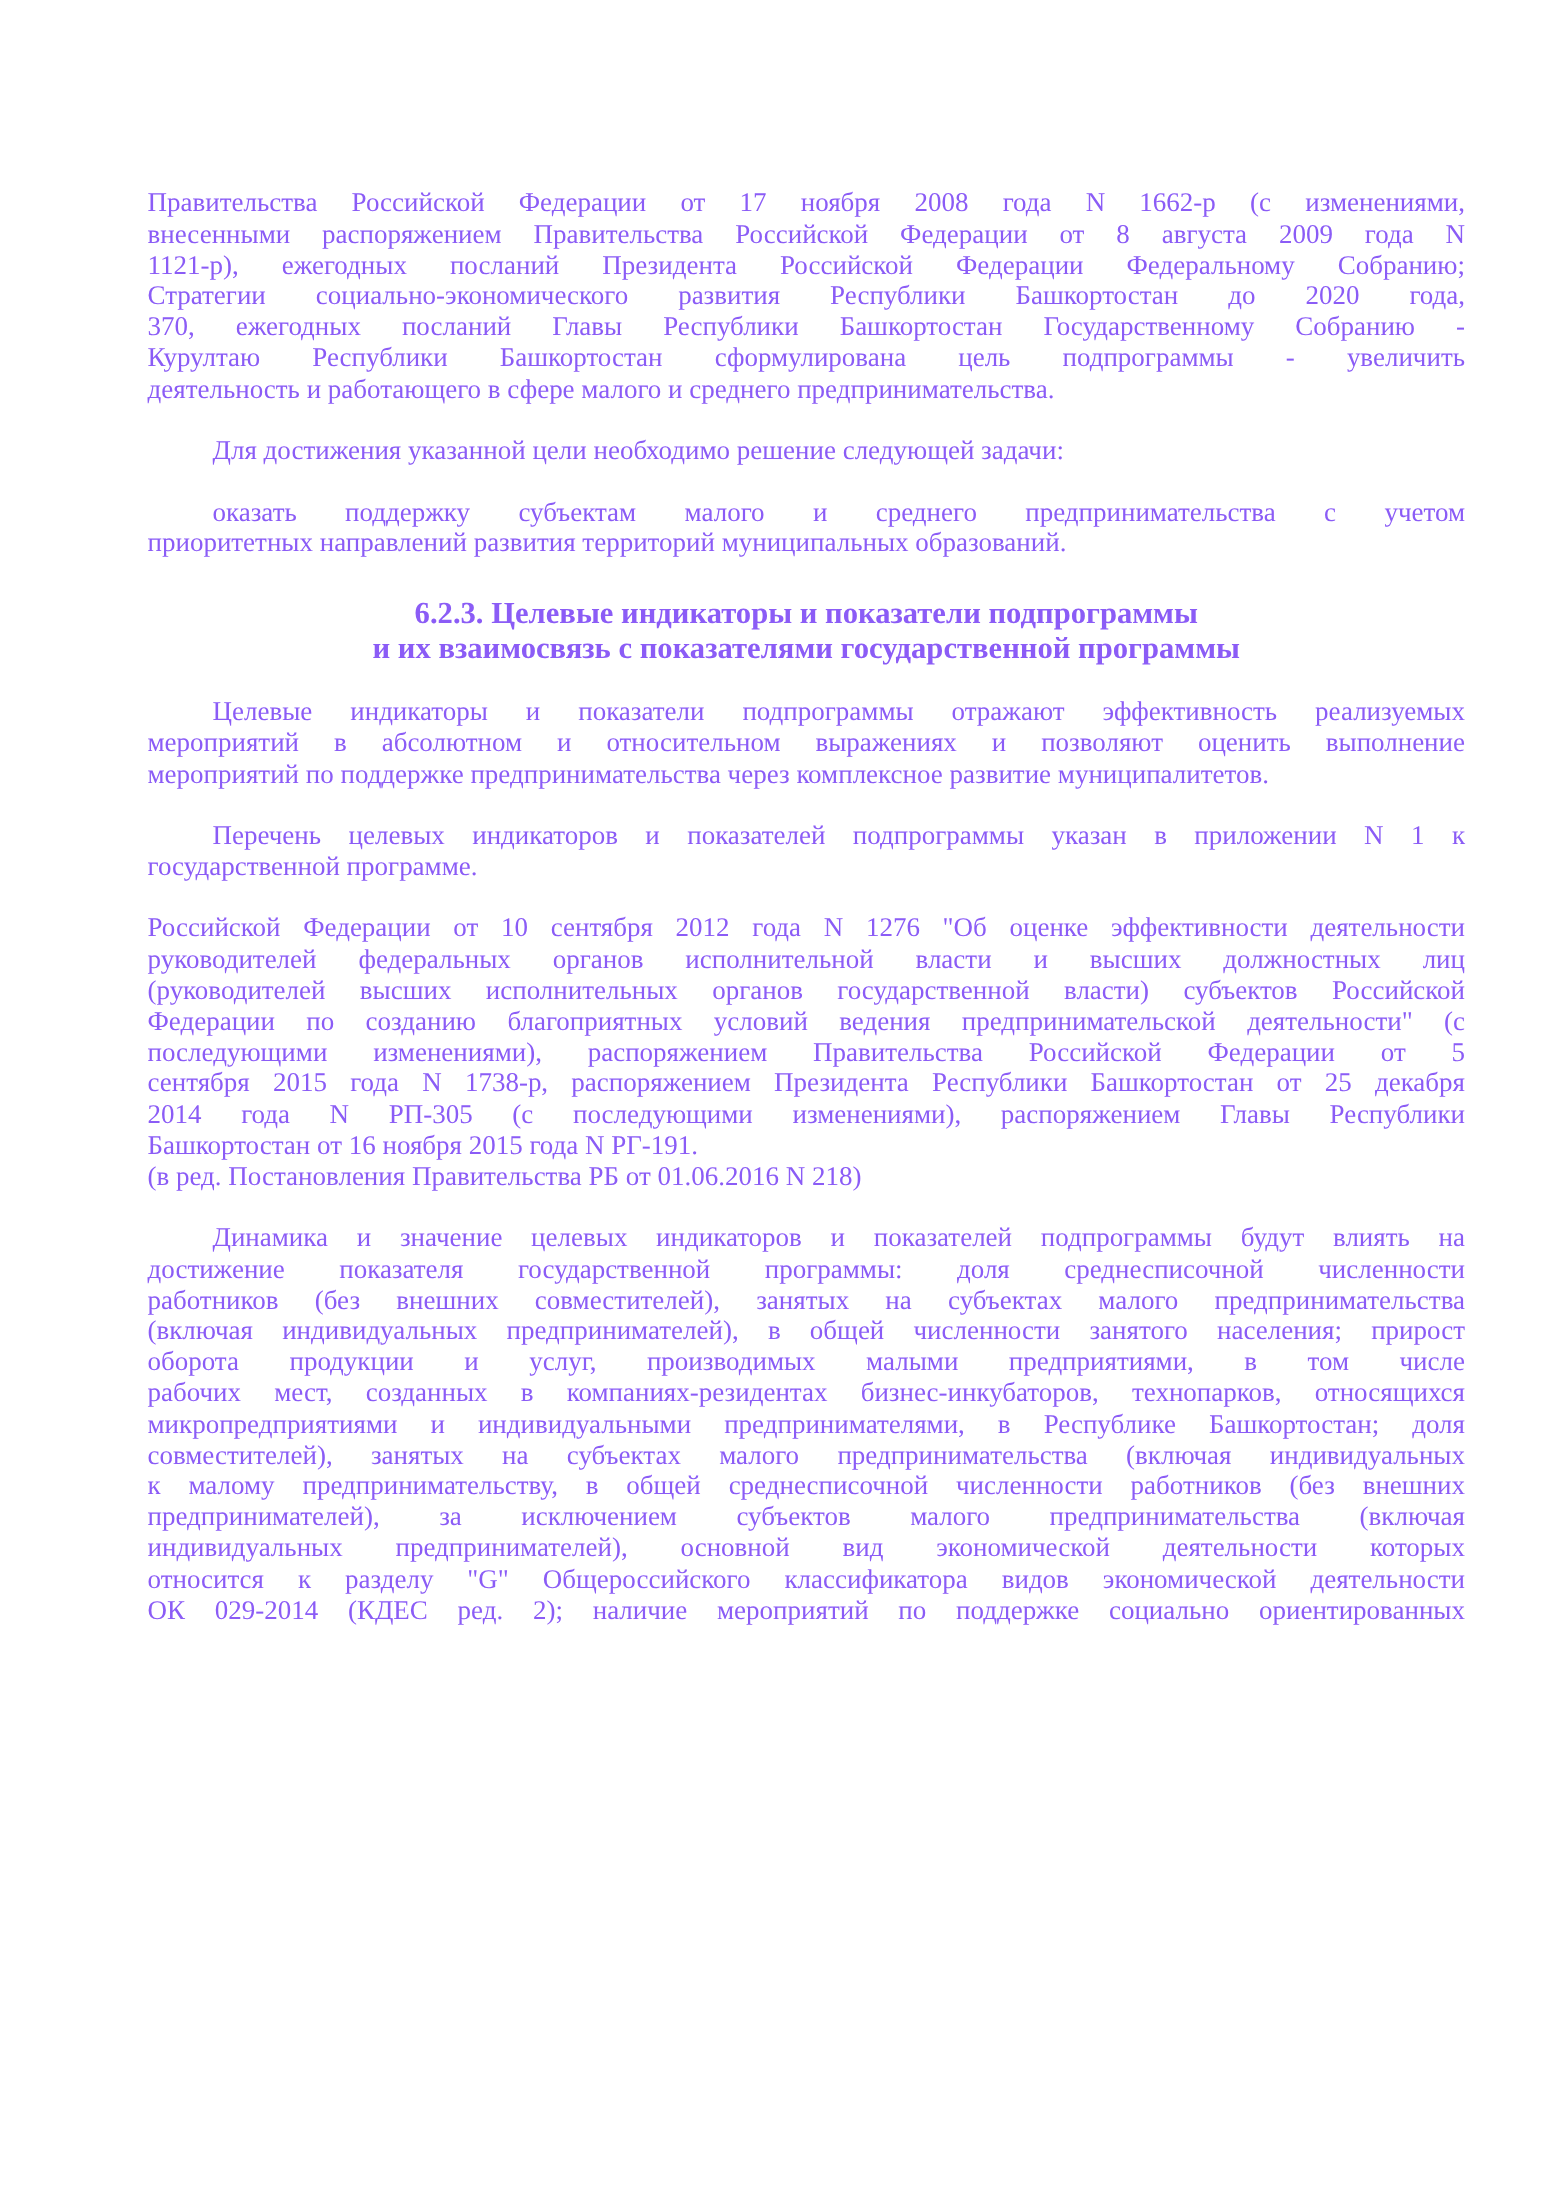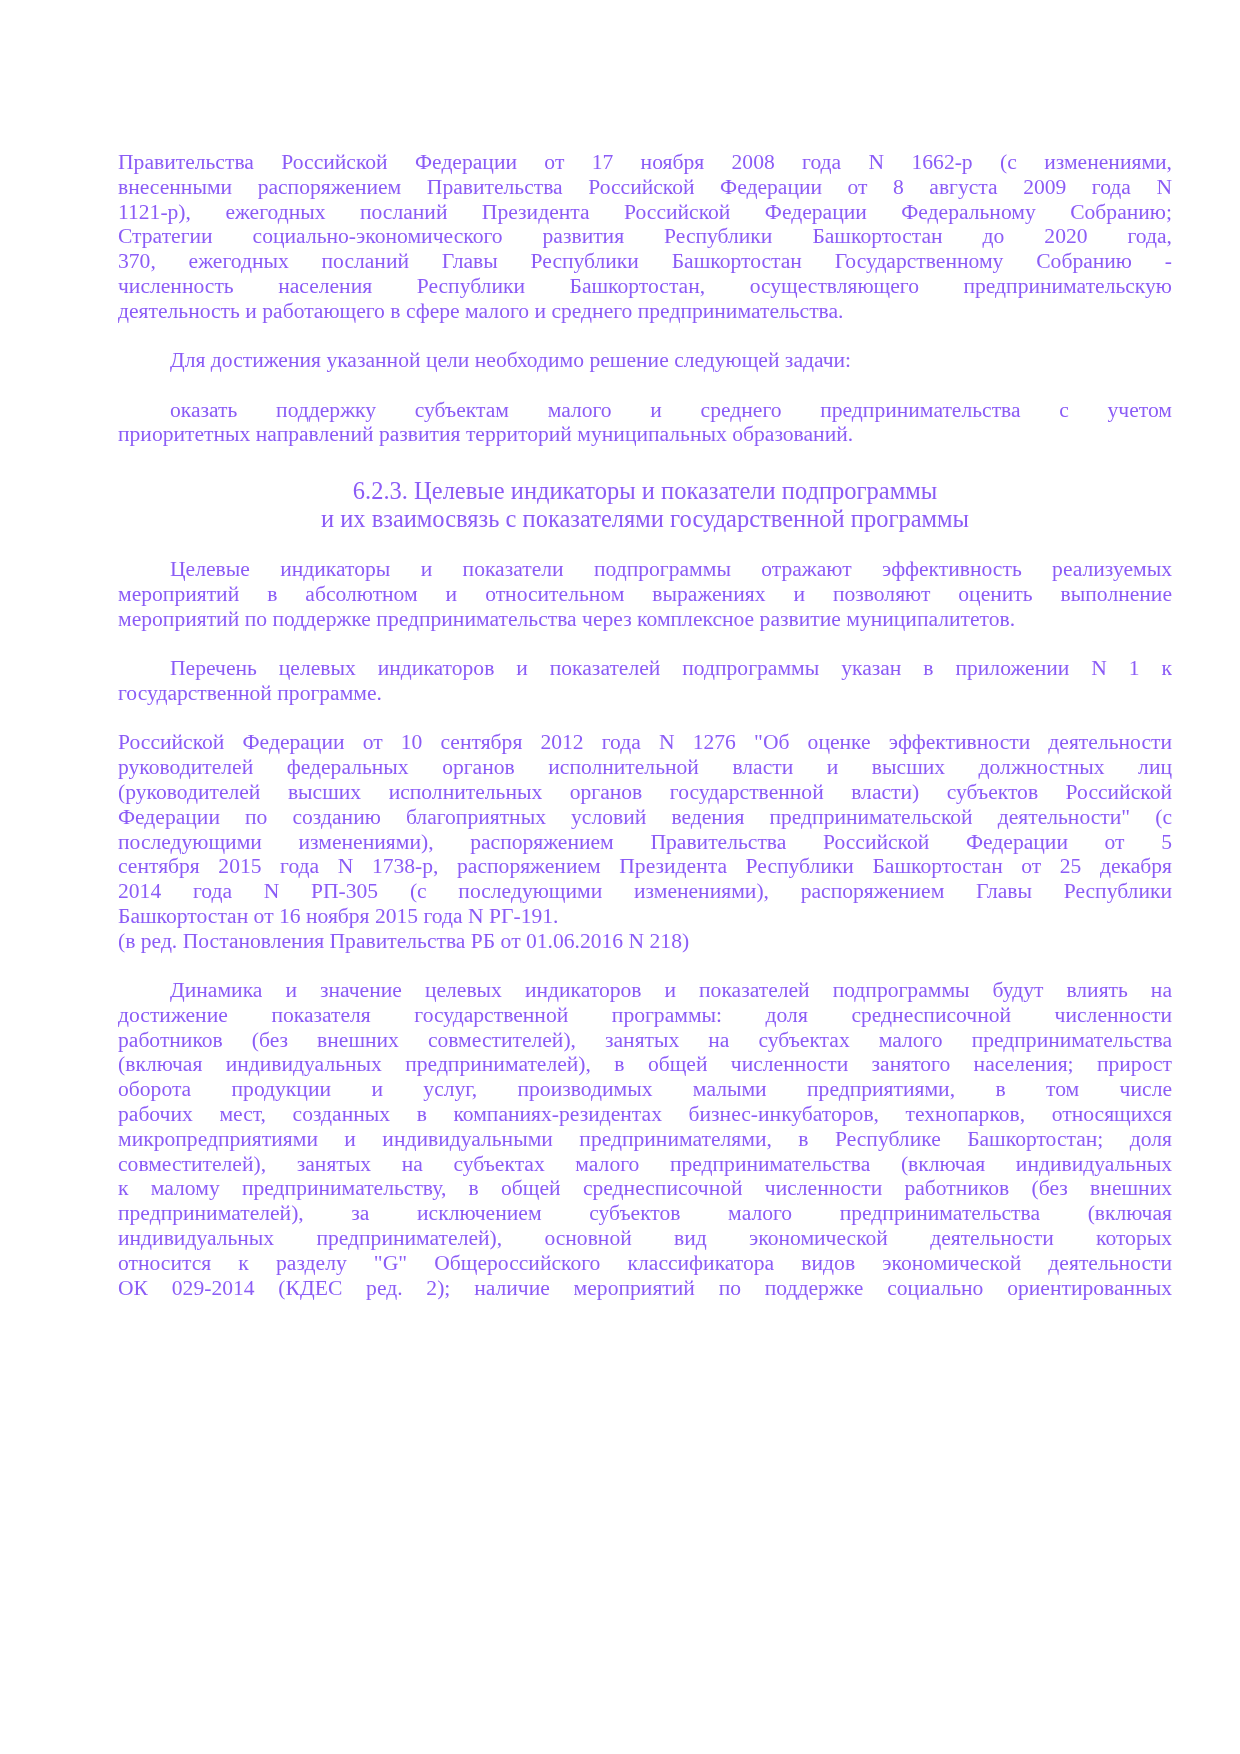--- a/index.html
+++ b/index.html
@@ -12,37 +12,37 @@
   .para { margin: 0; }
   .line {
     display: block; height: 24.8px; line-height: 24.8px;
     white-space: nowrap; overflow: visible;
     text-align: justify; text-align-last: justify;
   }
   .line.last { text-align-last: left; }
   .line.indent { padding-left: 52px; }
   .gap { height: 24.6px; }
   .heading {
-    text-align: center; font-weight: normal; font-size: 24.5px;
+    text-align: center; font-weight: bold; font-size: 24.5px;
     line-height: 28px; margin: 0;
   }
   .heading .hline { display: block; }
 </style>
 </head>
 <body>
 
 <div class="page">
 
   <div class="para">
     <span class="line">Правительства Российской Федерации от 17 ноября 2008 года N 1662-р (с изменениями,</span>
     <span class="line">внесенными распоряжением Правительства Российской Федерации от 8 августа 2009 года N</span>
     <span class="line">1121-р), ежегодных посланий Президента Российской Федерации Федеральному Собранию;</span>
     <span class="line">Стратегии социально-экономического развития Республики Башкортостан до 2020 года,</span>
     <span class="line">370, ежегодных посланий Главы Республики Башкортостан Государственному Собранию -</span>
-    <span class="line">численность населения Республики Башкортостан, осуществляющего предпринимательскую</span>
+    <span class="line">Курултаю Республики Башкортостан сформулирована цель подпрограммы - увеличить</span>
     <span class="line last">деятельность и работающего в сфере малого и среднего предпринимательства.</span>
   </div>
   <div class="gap"></div>
 
   <div class="para">
     <span class="line last indent">Для достижения указанной цели необходимо решение следующей задачи:</span>
   </div>
   <div class="gap"></div>
 
   <div class="para">

